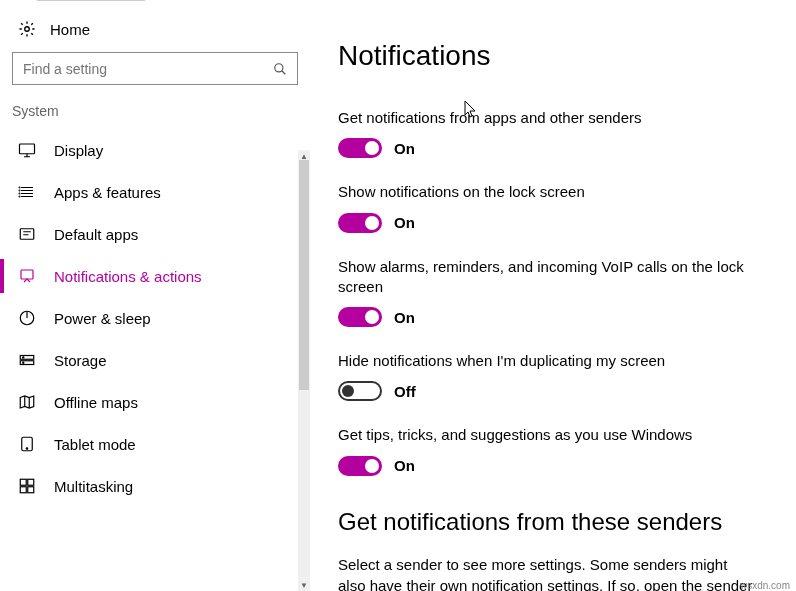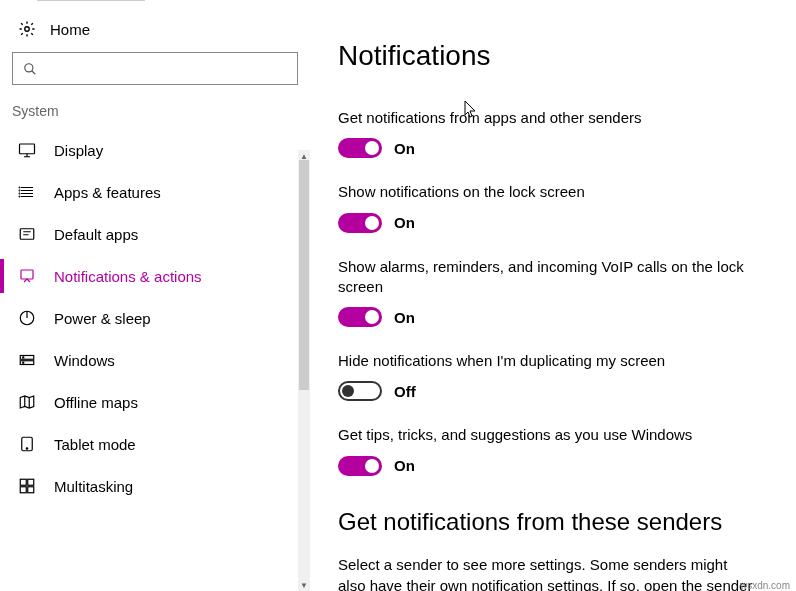--- a/index.html
+++ b/index.html
@@ -55,20 +55,21 @@
       <span class="gear">
         <svg viewBox="0 0 24 24" width="18" height="18" fill="none" stroke="#000" stroke-width="1.8">
           <circle cx="12" cy="12" r="3"></circle>
           <path d="M12 2v3M12 19v3M4.2 4.2l2.1 2.1M17.7 17.7l2.1 2.1M2 12h3M19 12h3M4.2 19.8l2.1-2.1M17.7 6.3l2.1-2.1"></path>
         </svg>
       </span>
       <span class="home-label">Home</span>
     </div>
 
     <div class="search-box">
+      <input type="text" placeholder="Find a setting" style="">
       <span class="search-icon">
         <svg viewBox="0 0 24 24" width="14" height="14" fill="none" stroke="#555" stroke-width="2">
           <circle cx="10" cy="10" r="7"></circle>
             <path d="M21 21l-6-6"></path>
         </svg>
       </span>
     </div>
 
     <div class="group-label">System</div>
 
@@ -127,21 +128,21 @@
 
     <div class="nav-item">
       <span class="icon">
         <svg viewBox="0 0 24 24" width="18" height="18" fill="none" stroke="#000" stroke-width="1.6">
             <rect x="3" y="6" width="18" height="5"></rect>
             <rect x="3" y="13" width="18" height="5"></rect>
             <circle cx="7" cy="8.5" r="0.8" fill="#000"></circle>
             <circle cx="7" cy="15.5" r="0.8" fill="#000"></circle>
           </svg>
       </span>
-      <span>Windows</span>
+      <span>Storage</span>
     </div>
 
     <div class="nav-item">
       <span class="icon">
         <svg viewBox="0 0 24 24" width="18" height="18" fill="none" stroke="#000" stroke-width="1.6">
             <path d="M3 6l6-2 6 2 6-2v14l-6 2-6-2-6 2V6z"></path>
             <path d="M9 4v14M15 6v14"></path>
           </svg>
       </span>
       <span>Offline maps</span>

